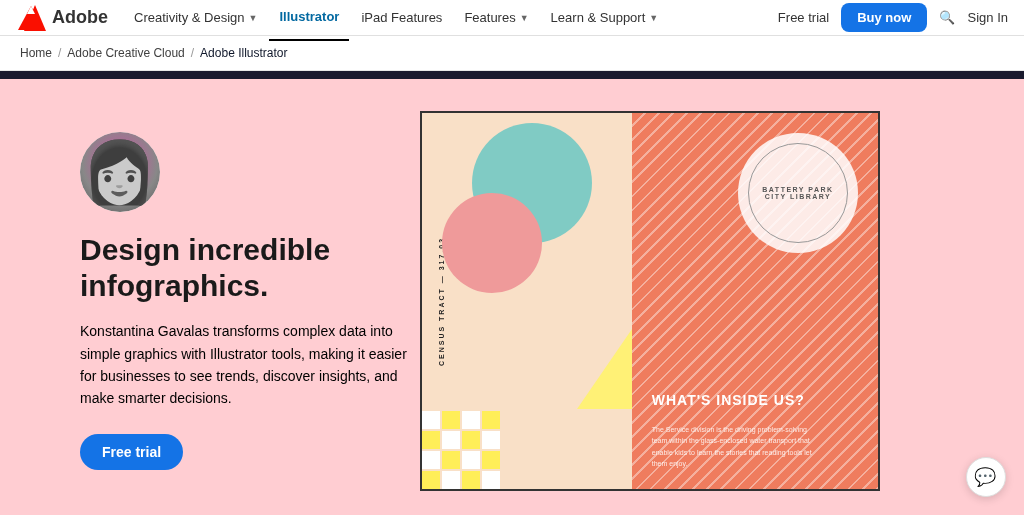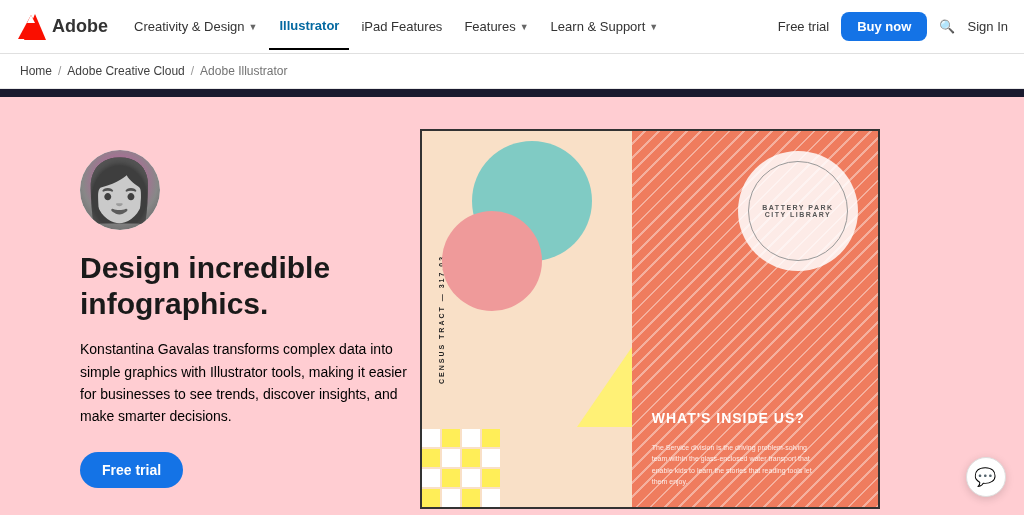--- a/index.html
+++ b/index.html
@@ -2,21 +2,21 @@
 <html><head>
   <meta charset="utf-8">
   <style>
     * { margin: 0; padding: 0; box-sizing: border-box; }
     body { font-family: 'Adobe Clean', Arial, sans-serif; background: #fff; overflow-x: hidden; }
 
     
     .navbar {
       display: flex;
       align-items: center;
-      height: 54px;
+      height: 36px;
       background: #fff;
       border-bottom: 1px solid #e0e0e0;
       padding: 0 16px;
       position: relative;
       z-index: 10;
     }
     .nav-logo {
       display: flex;
       align-items: center;
       gap: 6px;
@@ -90,21 +90,21 @@
       align-items: center;
       gap: 6px;
       padding: 10px 20px;
       font-size: 12px;
       color: #666;
       background: #fff;
       border-bottom: 1px solid #e8e8e8;
     }
     .breadcrumb a { color: #404040; text-decoration: none; }
     .breadcrumb .sep { color: #999; }
-    .breadcrumb .current { color: #737373; font-weight: 500; text-align: center; }
+    .breadcrumb .current { color: #0f172a; font-weight: 500; text-align: center; }
 
     
     .hero {
       background: #ffcdd2;
       min-height: 430px;
       display: flex;
       align-items: center;
       padding: 40px 60px 40px 80px;
       position: relative;
       overflow: hidden;

